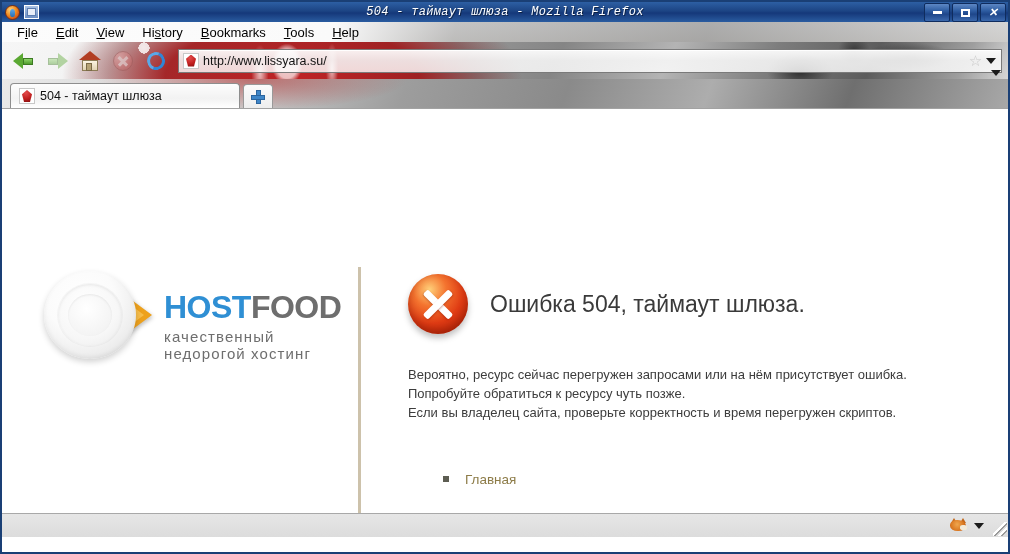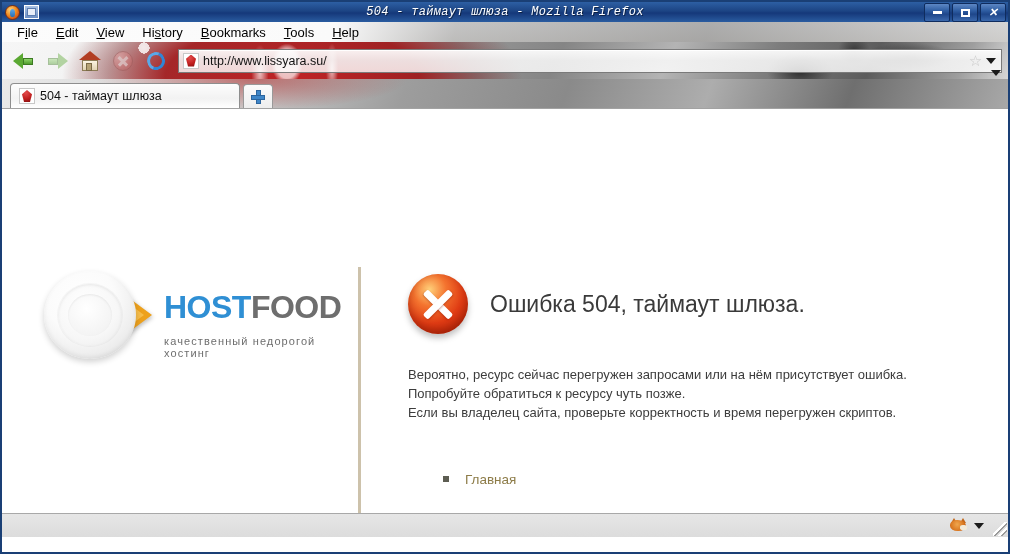--- a/index.html
+++ b/index.html
@@ -314,22 +314,22 @@
   .logo-text {
     position: absolute; left: 120px; top: 20px;
   }
   .logo-word {
     font-size: 32px; font-weight: bold; letter-spacing: -0.5px;
     font-family: "Liberation Sans", sans-serif; line-height: 40px;
   }
   .logo-host { color: #2f8fd4; }
   .logo-food { color: #6e6e6e; }
   .logo-tag {
-    margin-top: 8px;
-    font-size: 11px; color: #6e6e6e; letter-spacing: 1.1px;
+    margin-top: 1px;
+    font-size: 15px; color: #6e6e6e; letter-spacing: 1.1px;
     font-family: "Liberation Sans", sans-serif;
   }
   #divider {
     position: absolute; left: 356px; top: 158px;
     width: 3px; height: 270px;
     background: #cdc2ab;
   }
   #error-block {
     position: absolute; left: 406px; top: 165px;
     width: 560px;

